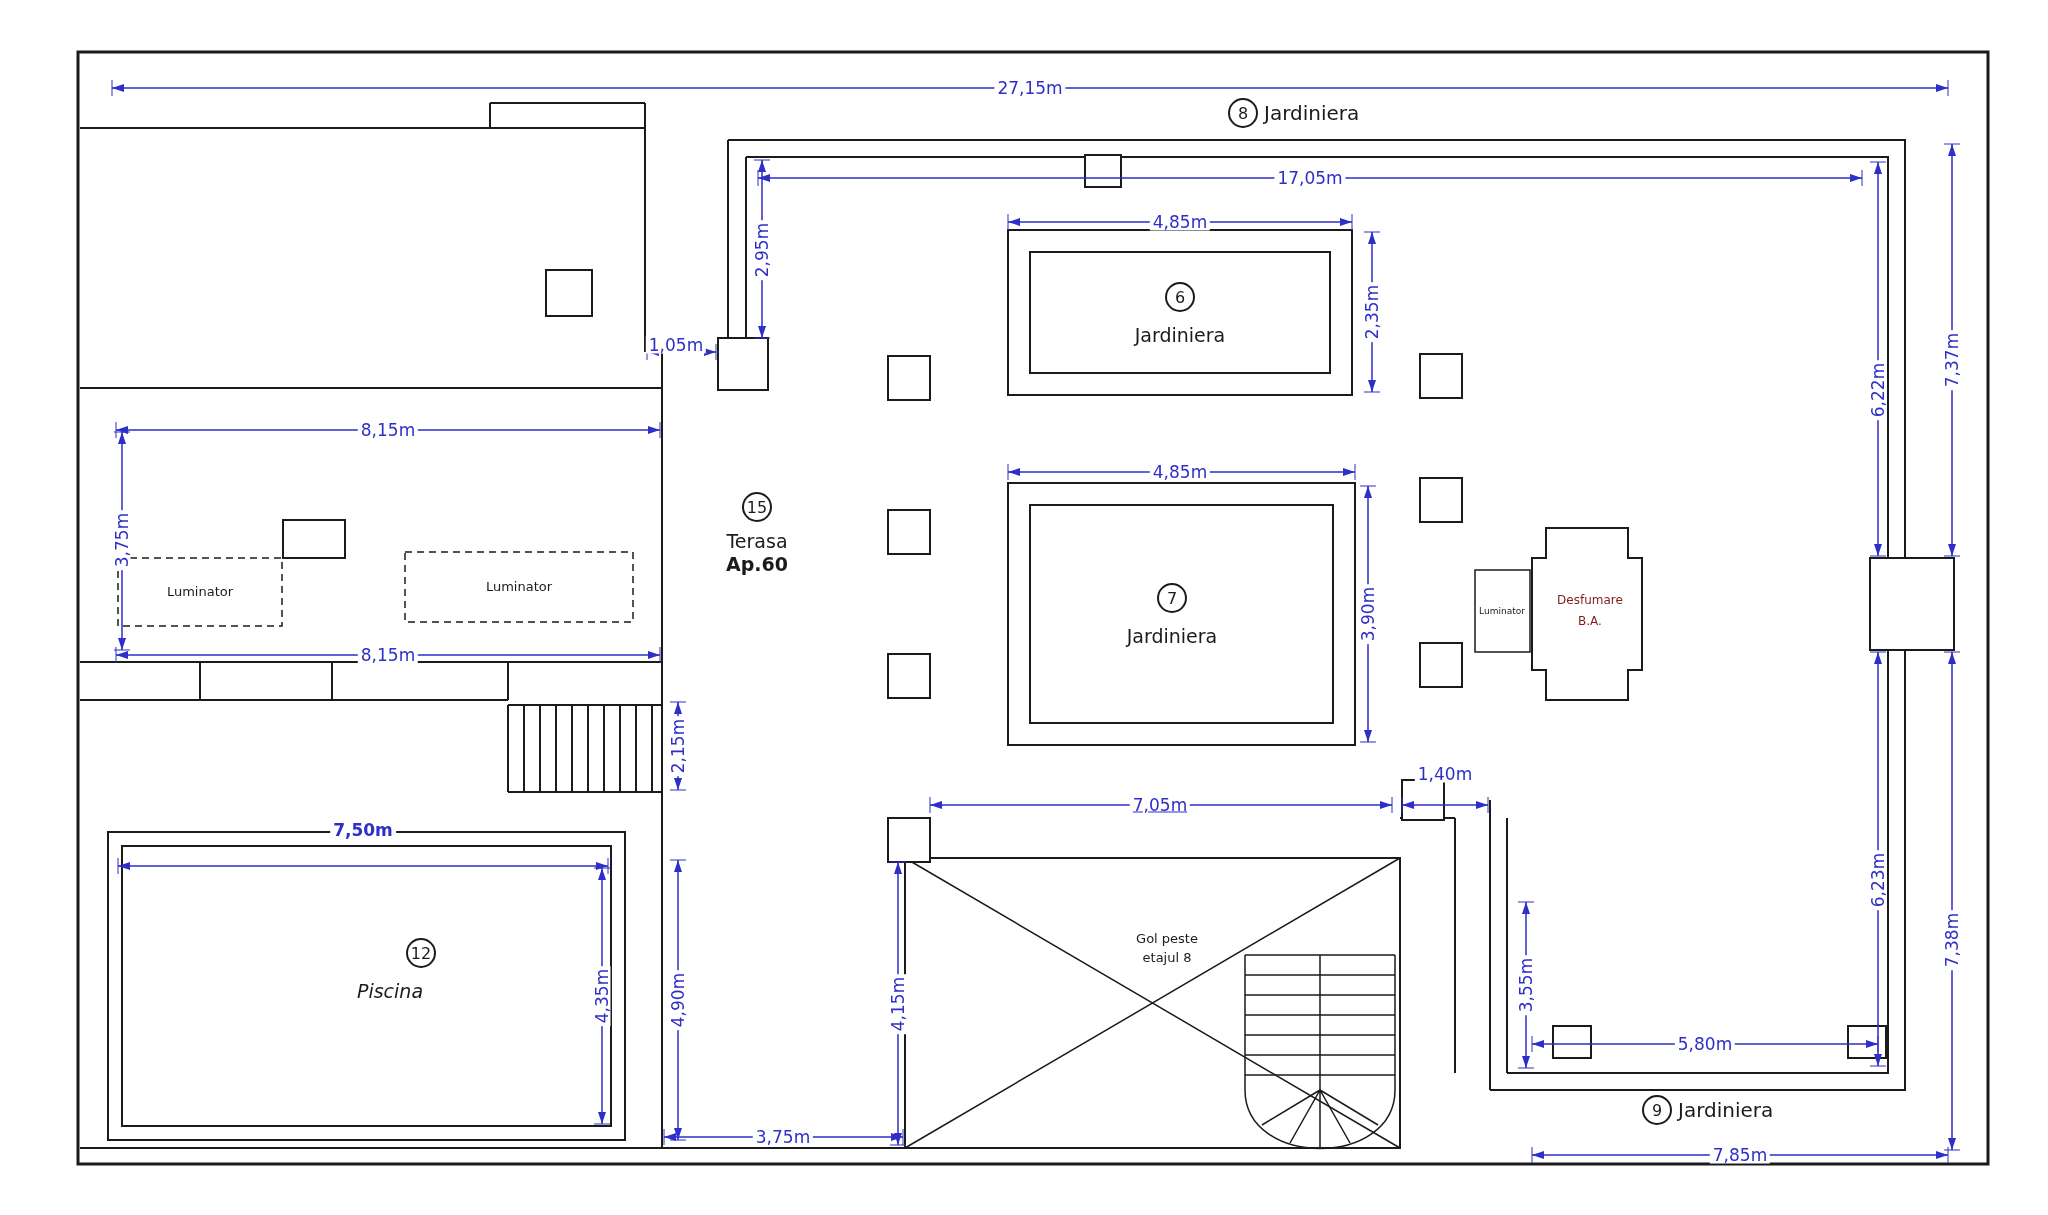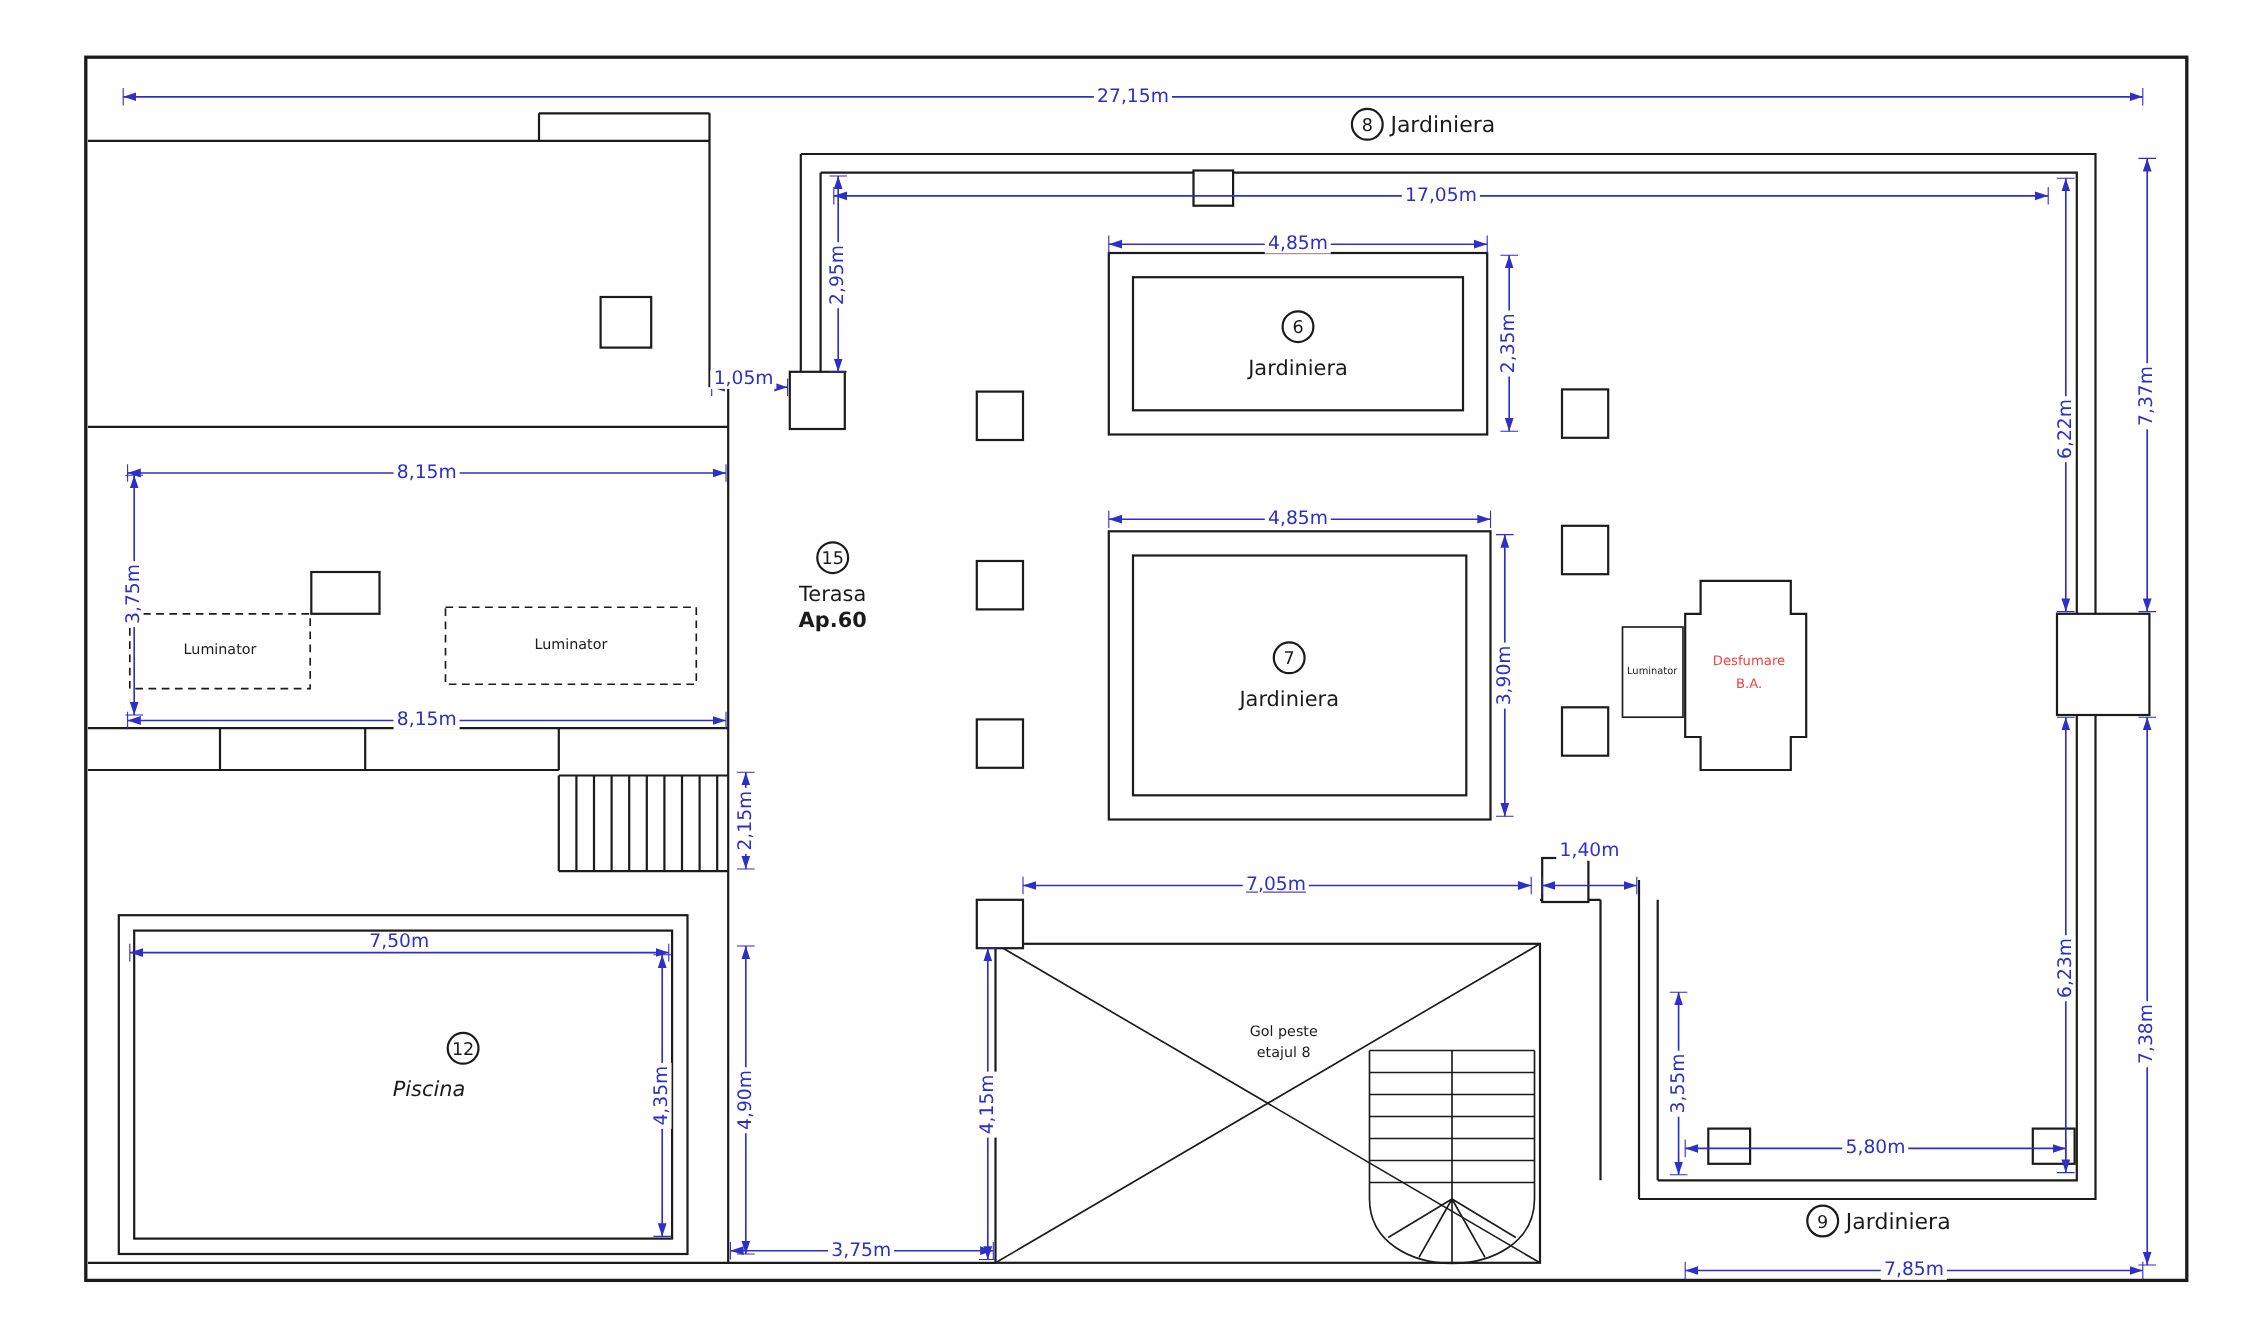--- a/index.html
+++ b/index.html
@@ -12,21 +12,21 @@
   }
   #drawing{position:absolute;left:0;top:0;width:2048px;height:1215px;}
   .abs{position:absolute;transform:translate(-50%,-50%);white-space:nowrap;}
   .dim{
     color:#2e2ec8;font-size:17px;line-height:1;
     background:#ffffff;padding:0 3px;
   }
   .dimv{transform:translate(-50%,-50%) rotate(-90deg);}
   .lbl{color:#1b1b1b;font-size:19px;line-height:1.1;background:#ffffff;padding:0 2px;}
   .lbl-sm{color:#1b1b1b;font-size:13px;line-height:1.1;background:transparent;}
-  .lbl-xs{color:#ef4444;font-size:12px;line-height:1.1;}
+  .lbl-xs{color:#7f1d1d;font-size:12px;line-height:1.1;}
   .lbl-xxs{color:#1b1b1b;font-size:9px;line-height:1;}
   .bold{font-weight:bold;}
   .circ{
     width:30px;height:30px;border:2px solid #1b1b1b;border-radius:50%;
     display:flex;align-items:center;justify-content:center;
     font-size:16px;color:#1b1b1b;background:#ffffff;box-sizing:border-box;
   }
   .rowlbl{display:flex;align-items:center;gap:6px;position:absolute;}
   .rowlbl .txt{color:#1b1b1b;font-size:20px;background:#ffffff;}
 </style>
@@ -148,21 +148,21 @@
     </g>
   </svg>
 
   <span class="abs dim" style="left:1030px;top:88px;">27,15m</span>
   <span class="abs dim" style="left:1310px;top:178px;">17,05m</span>
   <span class="abs dim" style="left:676px;top:345px;">1,05m</span>
   <span class="abs dim" style="left:1180px;top:222px;">4,85m</span>
   <span class="abs dim" style="left:1180px;top:472px;">4,85m</span>
   <span class="abs dim" style="left:388px;top:430px;">8,15m</span>
   <span class="abs dim" style="left:388px;top:655px;">8,15m</span>
-  <span class="abs dim" style="left:363px;top:856px;">7,50m</span>
+  <span class="abs dim" style="left:363px;top:830px;font-weight:bold;">7,50m</span>
   <span class="abs dim" style="left:783px;top:1137px;">3,75m</span>
   <span class="abs dim" style="left:1160px;top:805px;text-decoration:underline;">7,05m</span>
   <span class="abs dim" style="left:1445px;top:774px;">1,40m</span>
   <span class="abs dim" style="left:1705px;top:1044px;">5,80m</span>
   <span class="abs dim" style="left:1740px;top:1155px;">7,85m</span>
 
   <span class="abs dim dimv" style="left:762px;top:250px;">2,95m</span>
   <span class="abs dim dimv" style="left:1372px;top:312px;">2,35m</span>
   <span class="abs dim dimv" style="left:1368px;top:614px;">3,90m</span>
   <span class="abs dim dimv" style="left:122px;top:540px;">3,75m</span>

